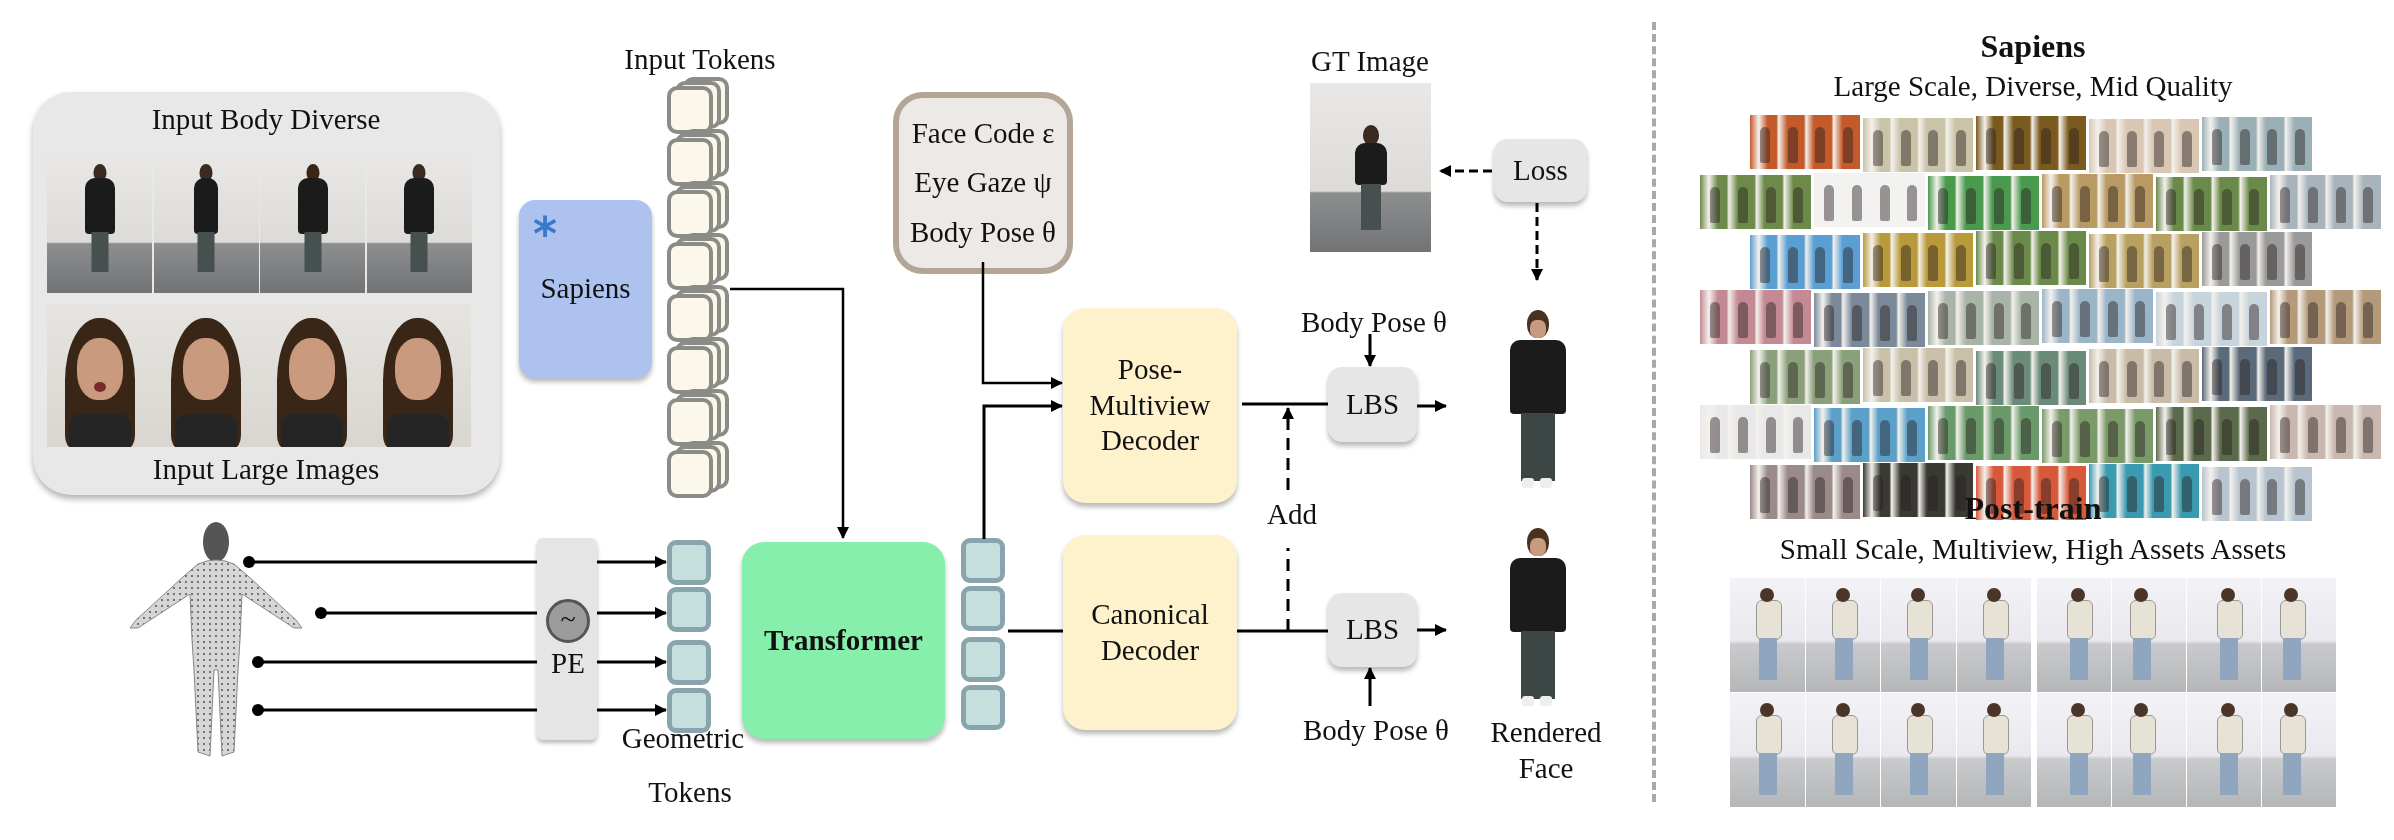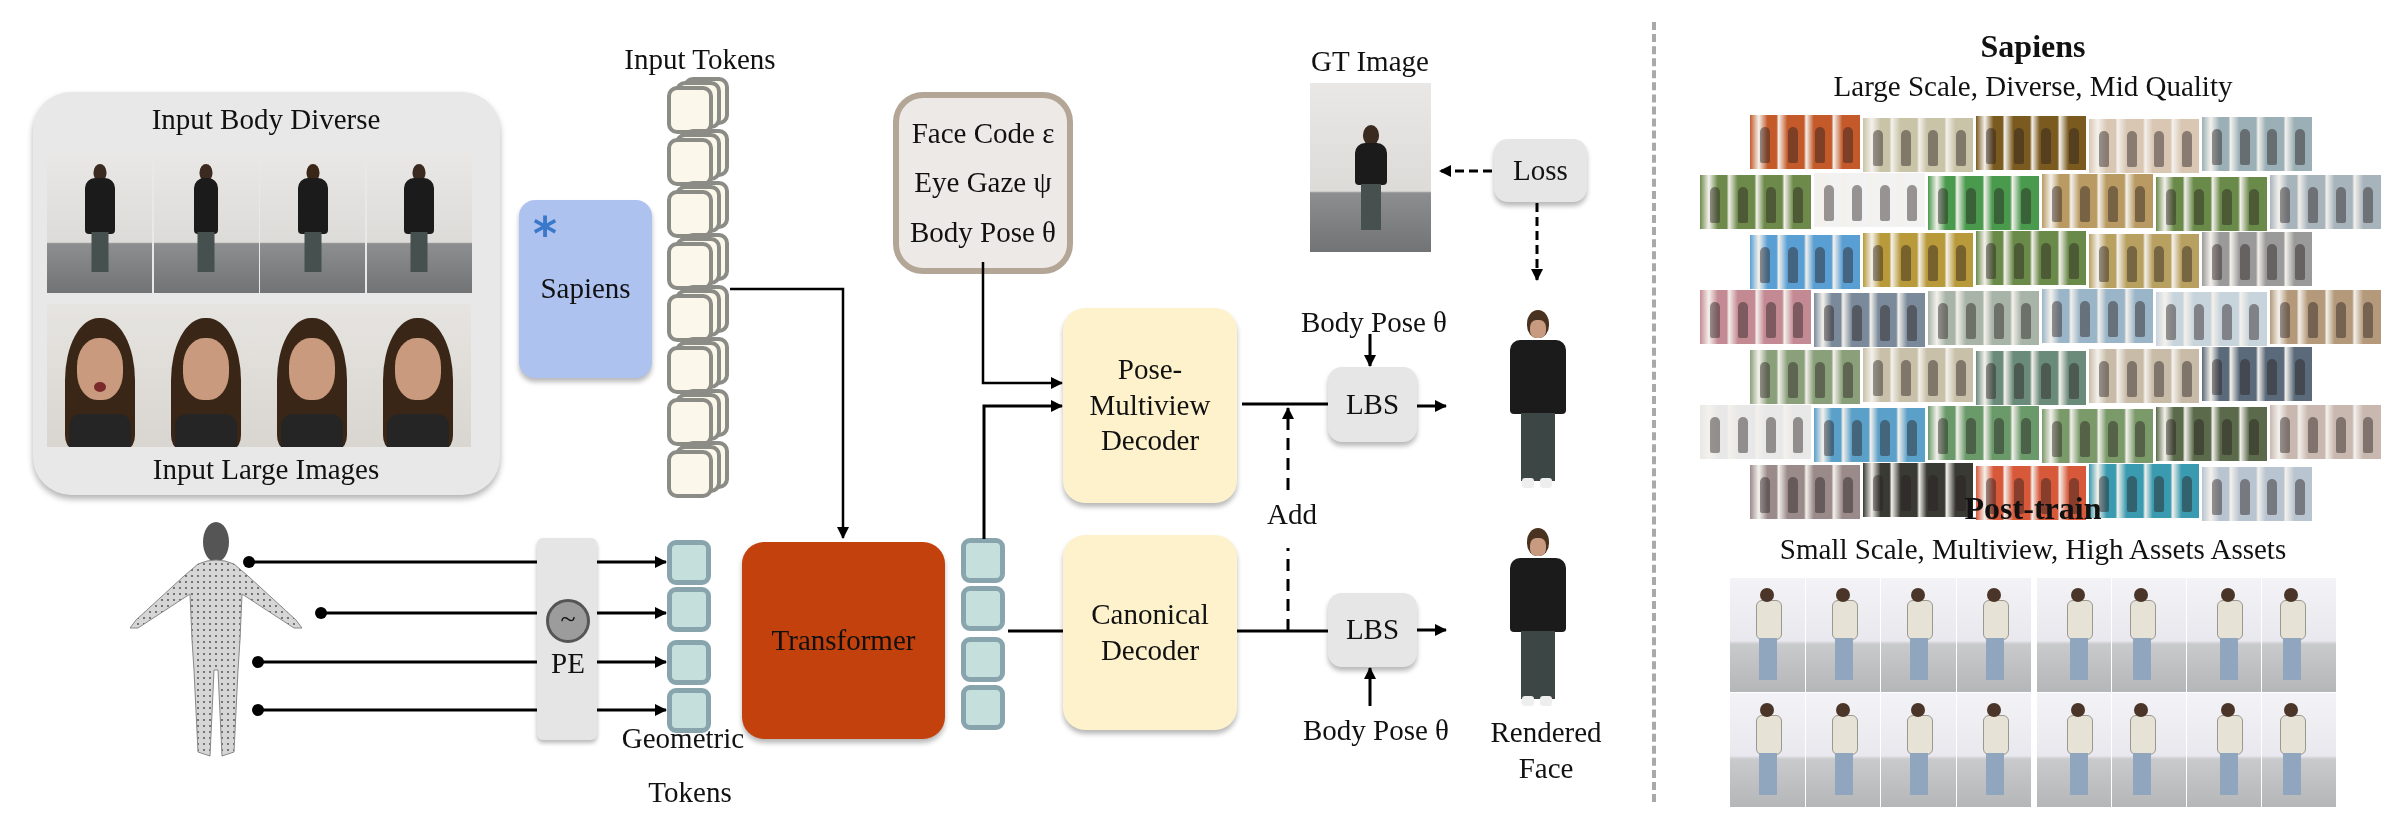--- a/index.html
+++ b/index.html
@@ -15,21 +15,21 @@
   .torso{position:absolute;left:50%;transform:translateX(-50%);background:#1b1b1c;border-radius:10px 10px 4px 4px;}
   .legs{position:absolute;left:50%;transform:translateX(-50%);background:#45504f;}
   .faceimg{background:linear-gradient(180deg,#e6e4e0,#d9d6d1);}
   .face{position:absolute;border-radius:46% 46% 44% 44%;background:#c99a7e;}
   .hair{position:absolute;background:#3a2616;border-radius:48% 48% 10% 10%;}
   .sapiens{left:519px;top:200px;width:133px;height:178px;background:#aec2f0;border-radius:16px;}
   .itok-stack{position:absolute;width:62px;height:48px;}
   .itok{position:absolute;width:38px;height:40px;border:4px solid #8c8c86;border-radius:10px;background:#fbf7ea;}
   .gtok{position:absolute;width:34px;height:35px;border:5px solid #88a5ad;border-radius:9px;background:#c4dfdc;}
   .yellow{background:#fdf2cc;}
-  .trans{background:#c2410c;}
+  .trans{background:#86efac;font-weight:bold;}
   .gray{background:#e6e6e6;}
   .face-code{left:893px;top:92px;width:168px;height:170px;border:6px solid #b3a696;background:#ede9e6;border-radius:30px;box-shadow:none;flex-direction:column;gap:14px;}
   .pe{left:537px;top:538px;width:60px;height:202px;background:#e5e5e5;border-radius:6px;box-shadow:0 3px 4px rgba(0,0,0,0.28);}
   .pe-circle{position:absolute;left:9px;top:61px;width:38px;height:38px;border-radius:50%;background:#9c9c9c;border:3px solid #555;font-size:28px;display:flex;align-items:center;justify-content:center;line-height:1;}
   .divider{position:absolute;left:1652px;top:22px;width:0;height:780px;border-left:4px dashed #a9a9a9;}
   .tile{position:absolute;border:1px solid #fff;}
   .bold{font-weight:bold;}
   svg{position:absolute;left:0;top:0;overflow:visible;}
 </style>
 </head>

